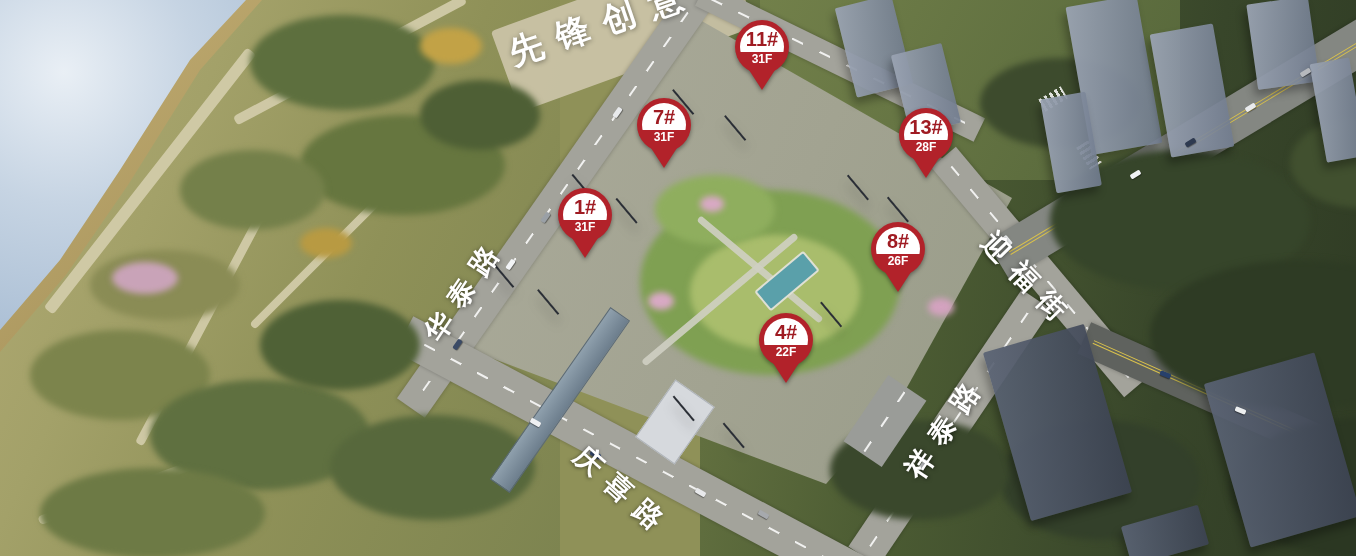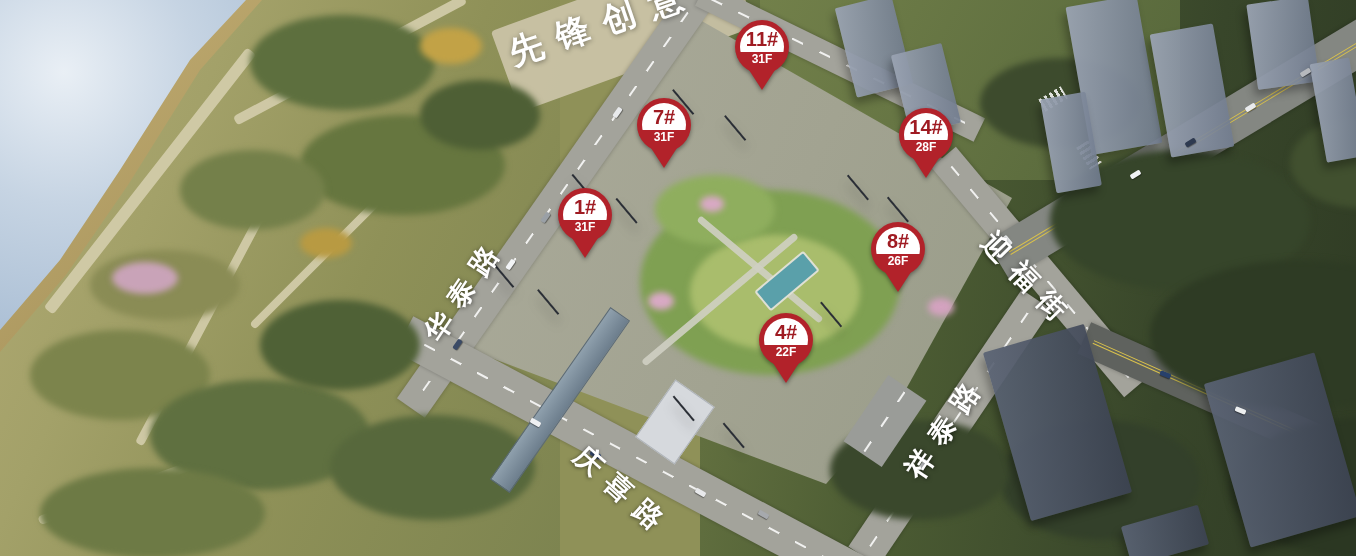--- a/index.html
+++ b/index.html
@@ -252,21 +252,21 @@
     <div class="pin-tail"></div>
     <div class="pin-disc">
       <div class="pin-num">7#</div>
       <div class="pin-floors">31F</div>
     </div>
   </div>
   <div class="pin" style="left:899px;top:108px;">
     <div class="pin-head"></div>
     <div class="pin-tail"></div>
     <div class="pin-disc">
-      <div class="pin-num">14#</div>
+      <div class="pin-num">13#</div>
       <div class="pin-floors">28F</div>
     </div>
   </div>
   <div class="pin" style="left:558px;top:188px;">
     <div class="pin-head"></div>
     <div class="pin-tail"></div>
     <div class="pin-disc">
       <div class="pin-num">1#</div>
       <div class="pin-floors">31F</div>
     </div>

